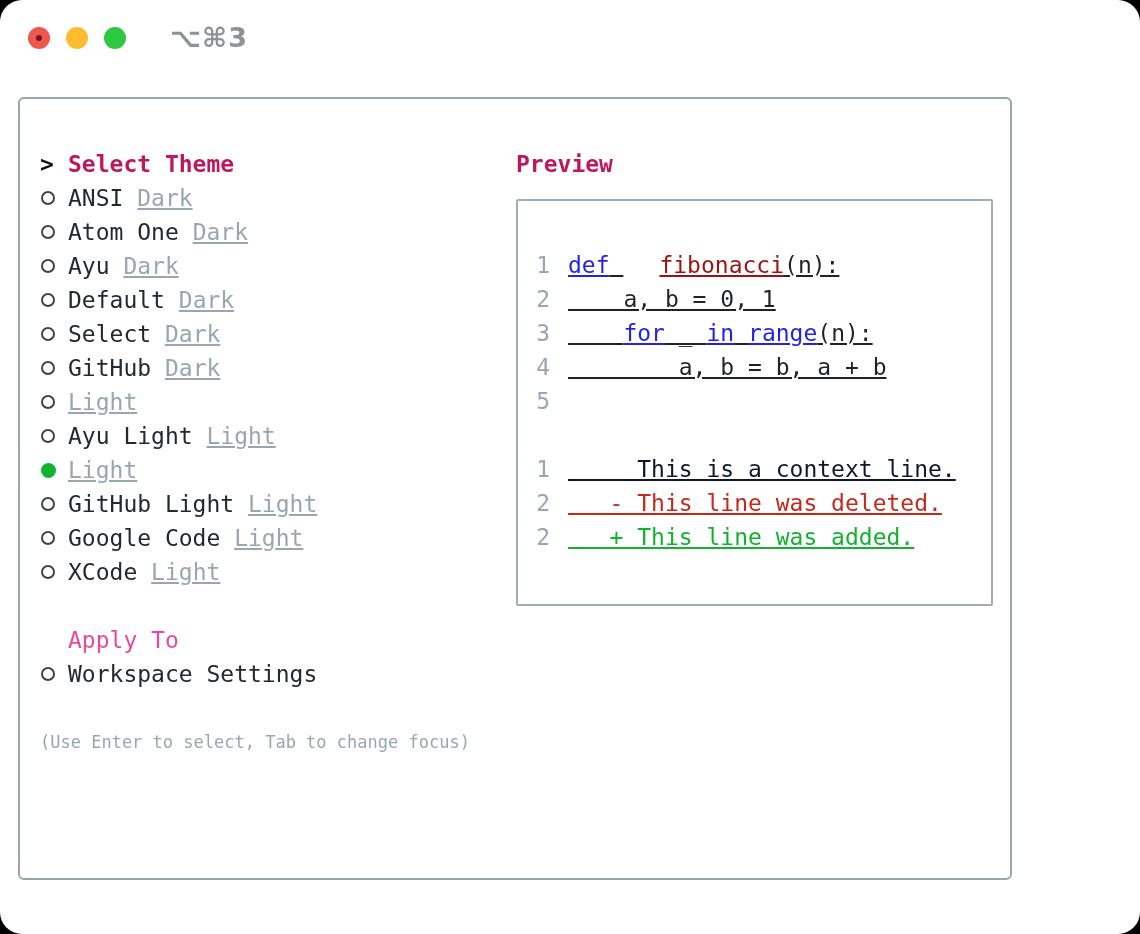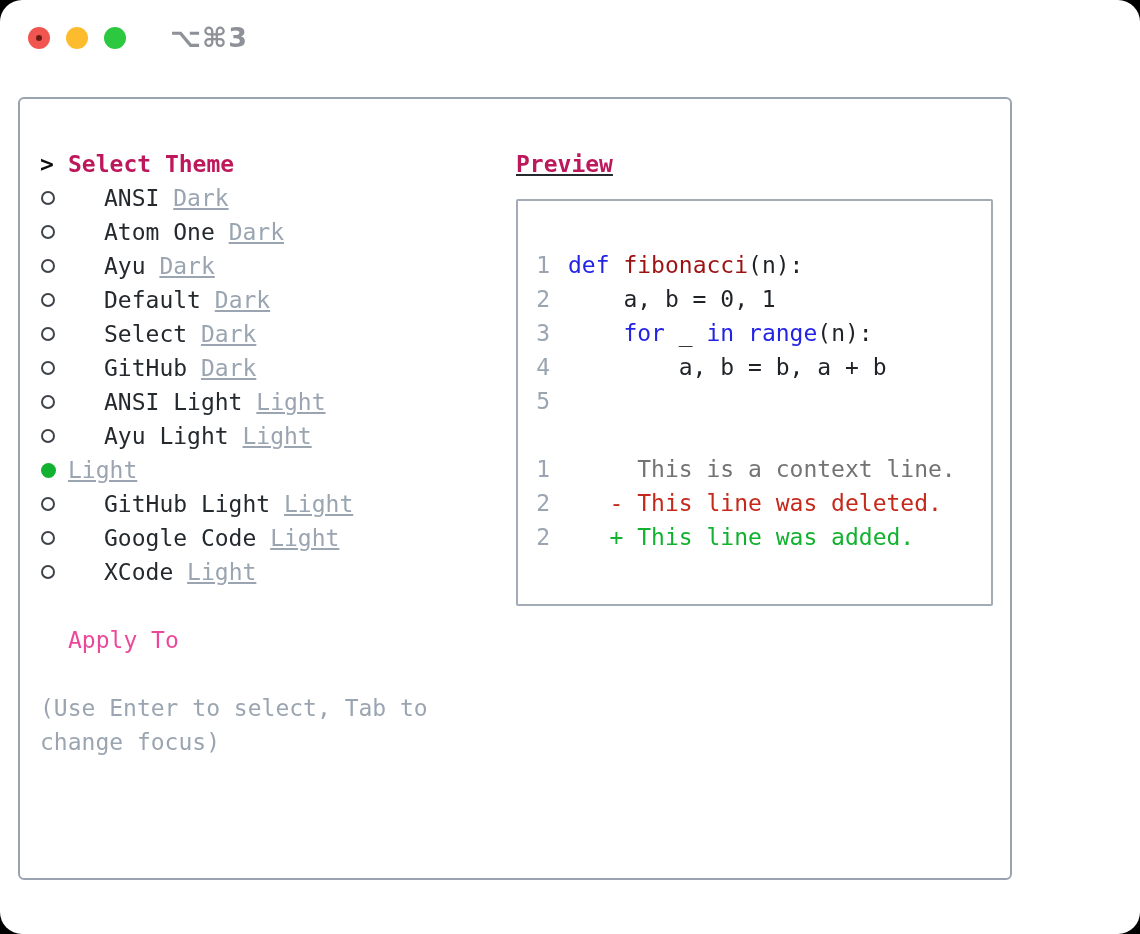--- a/index.html
+++ b/index.html
@@ -33,43 +33,43 @@
     display:flex; padding:48px 0 0 20px;
   }
   .col-left{width:444px; flex:none;}
   .col-right{flex:1; min-width:0;}
   .row{height:34px; line-height:34px; font-size:23px; white-space:pre; display:flex; align-items:center;}
   .marker{display:inline-block; width:28px; flex:none; position:relative; height:34px;}
   .chevron{font-weight:bold; color:#0c0e10; font-size:23px; line-height:34px;}
   .radio{position:absolute; left:1px; top:10px; width:14px; height:14px; border-radius:50%; border:2px solid #3f444b;}
   .radio.on{border:none; background:var(--green); width:15px; height:15px;}
   .hdr{font-weight:bold; color:#be185d;}
-  .name{color:var(--text); white-space:pre;margin-left:36px;}
+  .name{color:var(--text); white-space:pre;}
   .row.selected .name{color:var(--green);}
   .variant{color:var(--muted); white-space:pre;text-decoration:underline;}
   .gap{height:34px;}
   .help{
-    margin-top:34px; font-size:23px; line-height:34px; color:var(--muted);
+    margin-top:34px; font-size:17px; line-height:34px; color:var(--muted);
     width:440px; white-space:normal;
   }
   
-  .preview-title-row{height:34px; line-height:34px; font-size:23px; margin-left:32px;text-decoration:underline;}
+  .preview-title-row{height:34px; line-height:34px; font-size:23px; margin-left:32px;}
   .preview-box{
     margin-left:32px; margin-top:18px; width:477px; height:407px;
     border:2px solid #a3abb6; border-radius:2px; background:#fff;
     padding:47px 0 0 16px; overflow:hidden;
   }
   .code-line{height:34px; line-height:34px; font-size:23px; white-space:pre; display:flex;}
   .lnum{display:inline-block; width:16px; flex:none; text-align:right; color:var(--muted);}
   .lbody{white-space:pre; margin-left:18px;}
-  .seg{white-space:pre;}
+  .seg{white-space:pre;text-decoration:underline;}
   .kw{color:var(--keyword-blue);}
-  .fn{color:var(--function-red);}
+  .fn{color:var(--function-red);margin-left:36px;}
   .pl{color:#1f2328;}
-  .ctx{color:#737373;text-align:right;}
+  .ctx{color:#0f172a;text-align:right;}
   .del{color:var(--red-deleted);}
   .add{color:var(--green);}
 </style>
 </head>
 <body>
 
 <div class="page">
 
   <div class="titlebar">
     <span class="light red">
@@ -88,36 +88,37 @@
         <span class="hdr">Select Theme</span>
       </div>
 
       <div id="theme-list">
           <div class="row option"><span class="marker"><span class="radio"></span></span><span class="name">ANSI </span><span class="variant">Dark</span></div>
           <div class="row option"><span class="marker"><span class="radio"></span></span><span class="name">Atom One </span><span class="variant">Dark</span></div>
           <div class="row option"><span class="marker"><span class="radio"></span></span><span class="name">Ayu </span><span class="variant">Dark</span></div>
           <div class="row option"><span class="marker"><span class="radio"></span></span><span class="name">Default </span><span class="variant">Dark</span></div>
           <div class="row option"><span class="marker"><span class="radio"></span></span><span class="name">Select </span><span class="variant">Dark</span></div>
           <div class="row option"><span class="marker"><span class="radio"></span></span><span class="name">GitHub </span><span class="variant">Dark</span></div>
-          <div class="row option"><span class="marker"><span class="radio"></span></span><span class="name">ANSI Light </span><span class="variant">Light</span></div>
+          <div class="row option"><span class="marker"><span class="radio"></span></span><span class="variant">Light</span></div>
           <div class="row option"><span class="marker"><span class="radio"></span></span><span class="name">Ayu Light </span><span class="variant">Light</span></div>
           <div class="row option selected"><span class="marker"><span class="radio on"></span></span><span class="variant">Light</span></div>
           <div class="row option"><span class="marker"><span class="radio"></span></span><span class="name">GitHub Light </span><span class="variant">Light</span></div>
           <div class="row option"><span class="marker"><span class="radio"></span></span><span class="name">Google Code </span><span class="variant">Light</span></div>
           <div class="row option"><span class="marker"><span class="radio"></span></span><span class="name">XCode </span><span class="variant">Light</span></div>
         </div>
 
       <div class="gap"></div>
 
       <div class="row">
         <span class="marker"></span>
         <span class="hdr" style="font-weight:normal;color:#ec4899;">Apply To</span>
       </div>
 
       <div id="apply-list">
+          <div class="row option"><span class="marker"><span class="radio"></span></span><span class="name">Workspace Settings</span></div>
         </div>
 
       <div class="help">(Use Enter to select, Tab to change focus)</div>
     </div>
 
     <div class="col-right">
       <div class="preview-title-row">
         <span class="hdr">Preview</span>
       </div>
       <div class="preview-box" id="preview-code">

